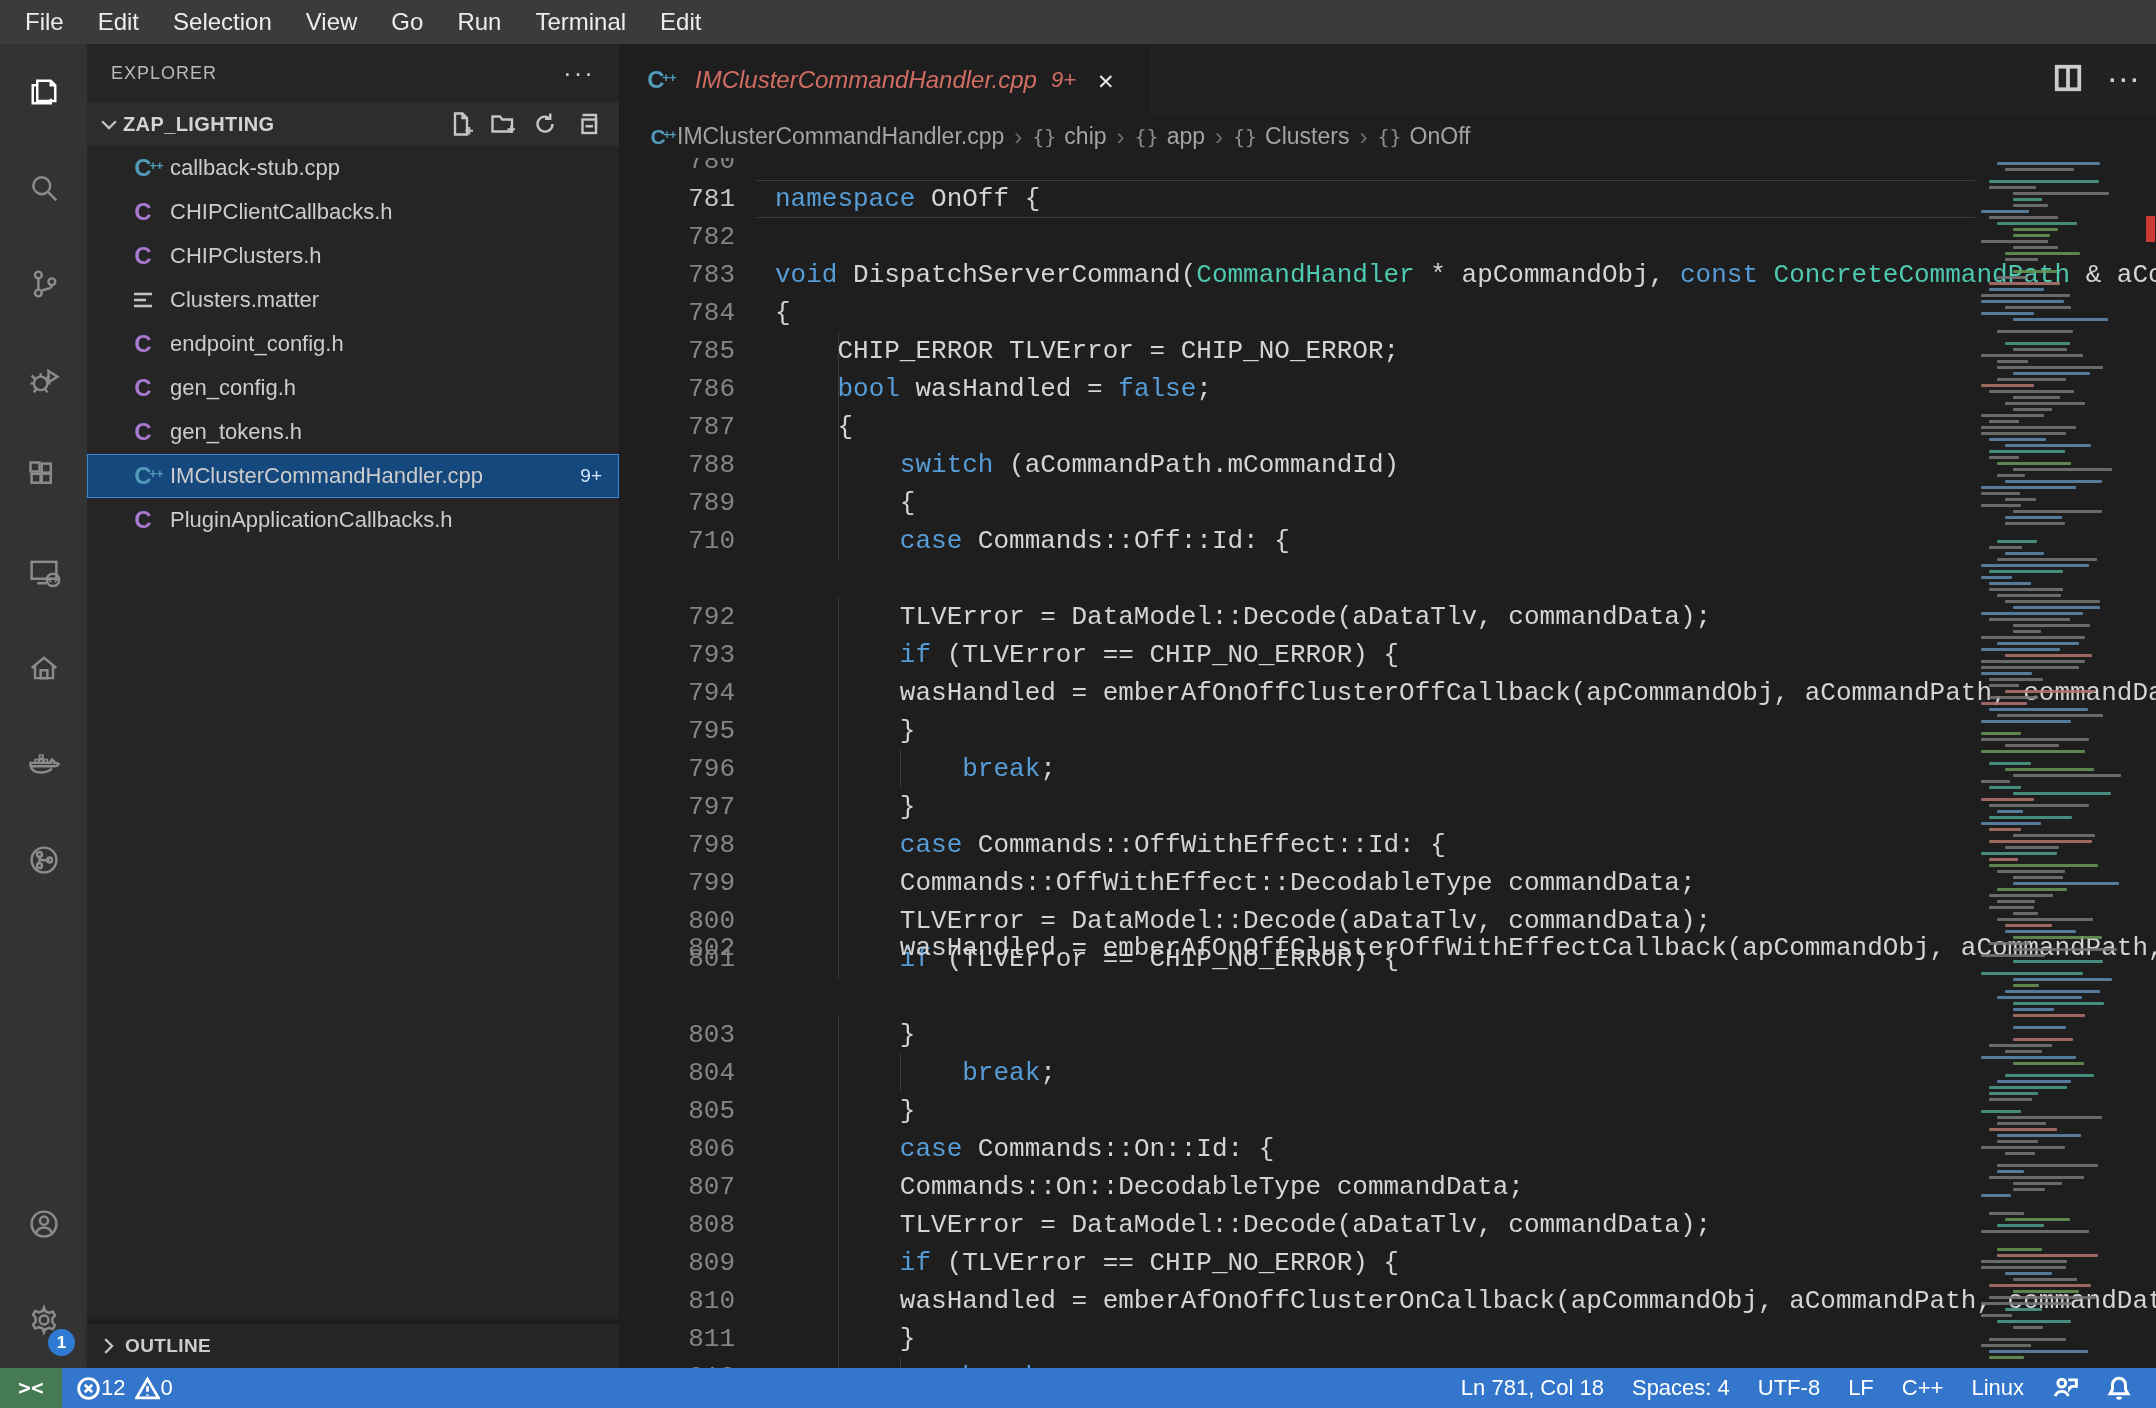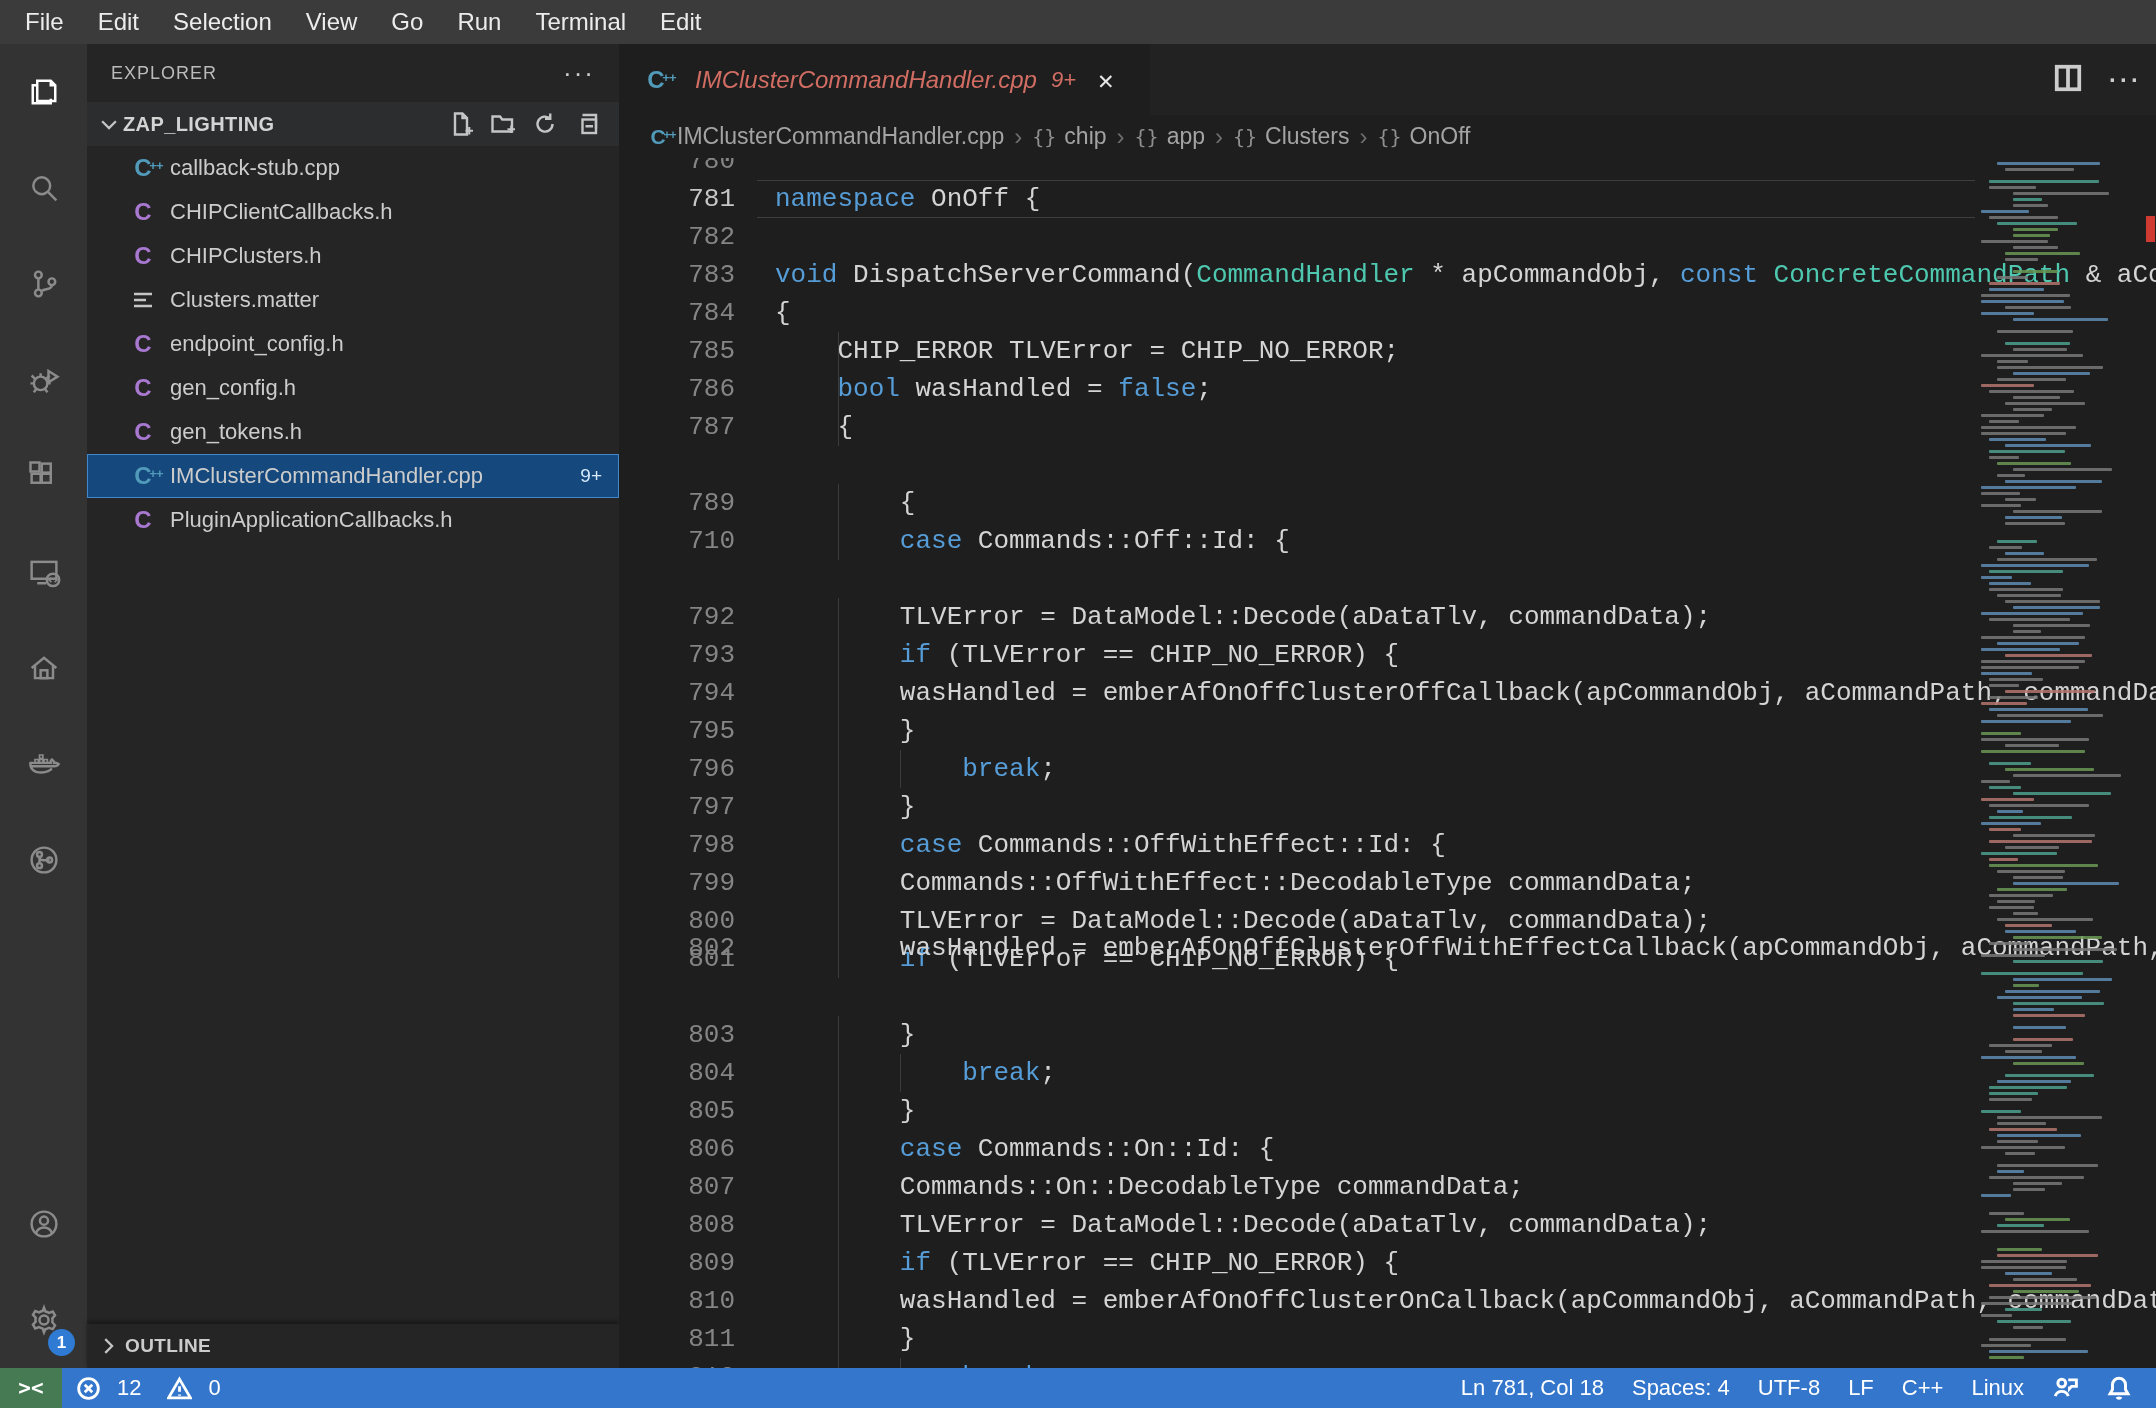--- a/index.html
+++ b/index.html
@@ -86,21 +86,21 @@
   .minimap { position:absolute; left:1356px; top:114px; width:160px; height:1210px; overflow:hidden; }
   .mm-row { position:absolute; height:3px; border-radius:1px; opacity:.85; }
   .overview-marker { position:absolute; left:1527px; width:9px; background:#cf3a32; }
 
   
   .statusbar { position:absolute; left:0; top:1368px; width:2156px; height:40px;
                display:flex; align-items:stretch; color:#ffffff; font-size:22px; }
   .status-remote { width:62px; display:flex; align-items:center; justify-content:center;
                    font-family:"DejaVu Sans Mono", monospace; font-weight:bold; font-size:21px; cursor:pointer; }
   .status-main { flex:1; display:flex; align-items:center; }
-  .status-item { display:flex; align-items:center; gap:16px; padding:0 14px; height:40px; cursor:pointer; }
+  .status-item { display:flex; align-items:center; gap:0; padding:0 14px; height:40px; cursor:pointer; }
   .status-right { display:flex; align-items:center; margin-left:auto; padding-right:10px; }
   .status-item svg { stroke:#ffffff; fill:none; stroke-width:1.8; }
 </style>
 </head>
 <body>
 
 <div id="app">
 
   <div class="menubar">
       <div class="menu-item">File</div>
@@ -341,20 +341,21 @@
     <div class="code-view">
         <div class="code-line" style="top: -16px;"><span class="ln">780</span><span class="code-text"></span></div>
         <div class="cur-line" style="top: 22px;"></div>
         <div class="code-line" style="top: 22px;"><span class="ln active">781</span><span class="code-text"><span class="tok-k">namespace</span><span> OnOff {</span></span></div>
         <div class="code-line" style="top: 60px;"><span class="ln">782</span><span class="code-text"></span></div>
         <div class="code-line" style="top: 98px;"><span class="ln">783</span><span class="code-text"><span class="tok-k">void</span><span> DispatchServerCommand(</span><span class="tok-t">CommandHandler</span><span> * apCommandObj, </span><span class="tok-k">const</span><span> </span><span class="tok-t">ConcreteCommandPath</span><span> &amp; aCommandPath, TLV::TLVReader &amp; aDataTlv)</span></span></div>
         <div class="code-line" style="top: 136px;"><span class="ln">784</span><span class="code-text"><span>{</span></span></div>
         <div class="code-line" style="top: 174px;"><span class="ln">785</span><span class="guide" style="left: 218.64px;"></span><span class="code-text"><span>    CHIP_ERROR TLVError = CHIP_NO_ERROR;</span></span></div>
         <div class="code-line" style="top: 212px;"><span class="ln">786</span><span class="guide" style="left: 218.64px;"></span><span class="code-text"><span>    </span><span class="tok-k">bool</span><span> wasHandled = </span><span class="tok-k">false</span><span>;</span></span></div>
         <div class="code-line" style="top: 250px;"><span class="ln">787</span><span class="guide" style="left: 218.64px;"></span><span class="code-text"><span>    {</span></span></div>
+        <div class="code-line" style="top: 288px;"><span class="ln">788</span><span class="guide" style="left: 218.64px;"></span><span class="code-text"><span>        </span><span class="tok-k">switch</span><span> (aCommandPath.mCommandId)</span></span></div>
         <div class="code-line" style="top: 326px;"><span class="ln">789</span><span class="guide" style="left: 218.64px;"></span><span class="code-text"><span>        {</span></span></div>
         <div class="code-line" style="top: 364px;"><span class="ln">710</span><span class="guide" style="left: 218.64px;"></span><span class="code-text"><span>        </span><span class="tok-k">case</span><span> Commands::Off::Id: {</span></span></div>
         <div class="code-line" style="top: 440px;"><span class="ln">792</span><span class="guide" style="left: 218.64px;"></span><span class="code-text"><span>        TLVError = DataModel::Decode(aDataTlv, commandData);</span></span></div>
         <div class="code-line" style="top: 478px;"><span class="ln">793</span><span class="guide" style="left: 218.64px;"></span><span class="code-text"><span>        </span><span class="tok-k">if</span><span> (TLVError == CHIP_NO_ERROR) {</span></span></div>
         <div class="code-line" style="top: 516px;"><span class="ln">794</span><span class="guide" style="left: 218.64px;"></span><span class="code-text"><span>        wasHandled = emberAfOnOffClusterOffCallback(apCommandObj, aCommandPath, commandData);</span></span></div>
         <div class="code-line" style="top: 554px;"><span class="ln">795</span><span class="guide" style="left: 218.64px;"></span><span class="code-text"><span>        }</span></span></div>
         <div class="code-line" style="top: 592px;"><span class="ln">796</span><span class="guide" style="left: 218.64px;"></span><span class="guide" style="left: 281.28px;"></span><span class="code-text"><span>            </span><span class="tok-k">break</span><span>;</span></span></div>
         <div class="code-line" style="top: 630px;"><span class="ln">797</span><span class="guide" style="left: 218.64px;"></span><span class="code-text"><span>        }</span></span></div>
         <div class="code-line" style="top: 668px;"><span class="ln">798</span><span class="guide" style="left: 218.64px;"></span><span class="code-text"><span>        </span><span class="tok-k">case</span><span> Commands::OffWithEffect::Id: {</span></span></div>
         <div class="code-line" style="top: 706px;"><span class="ln">799</span><span class="guide" style="left: 218.64px;"></span><span class="code-text"><span>        Commands::OffWithEffect::DecodableType commandData;</span></span></div>

